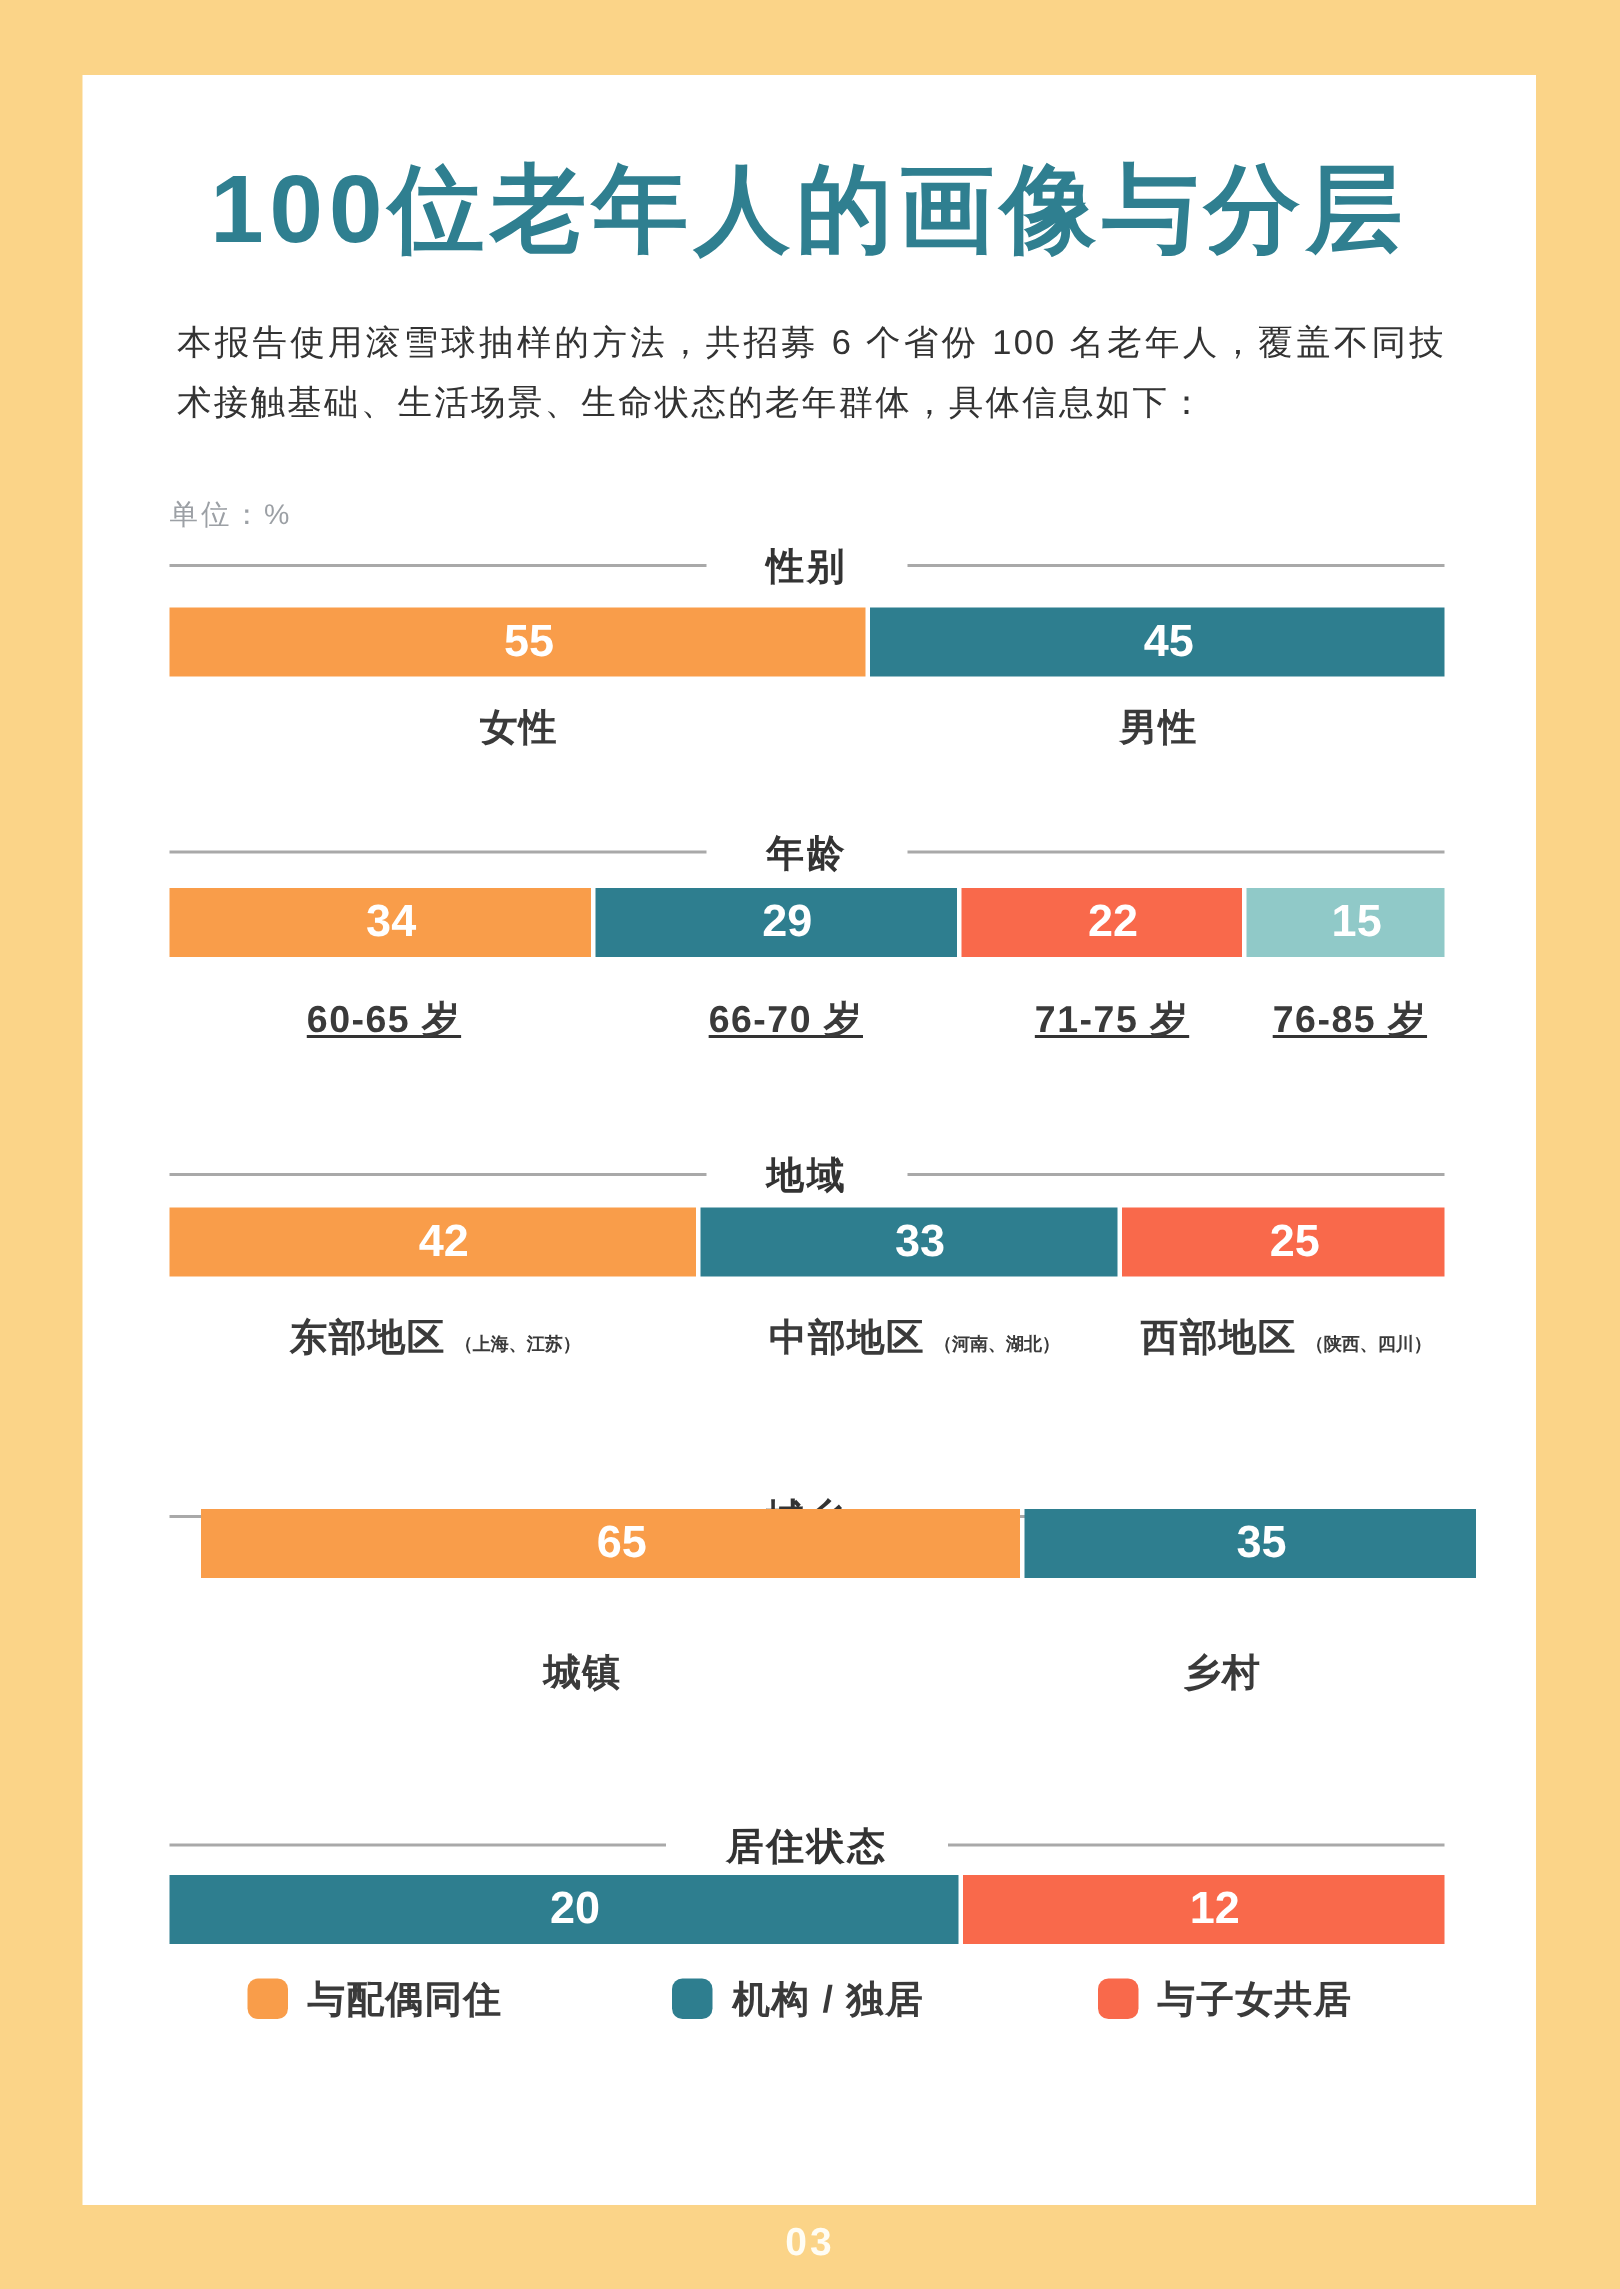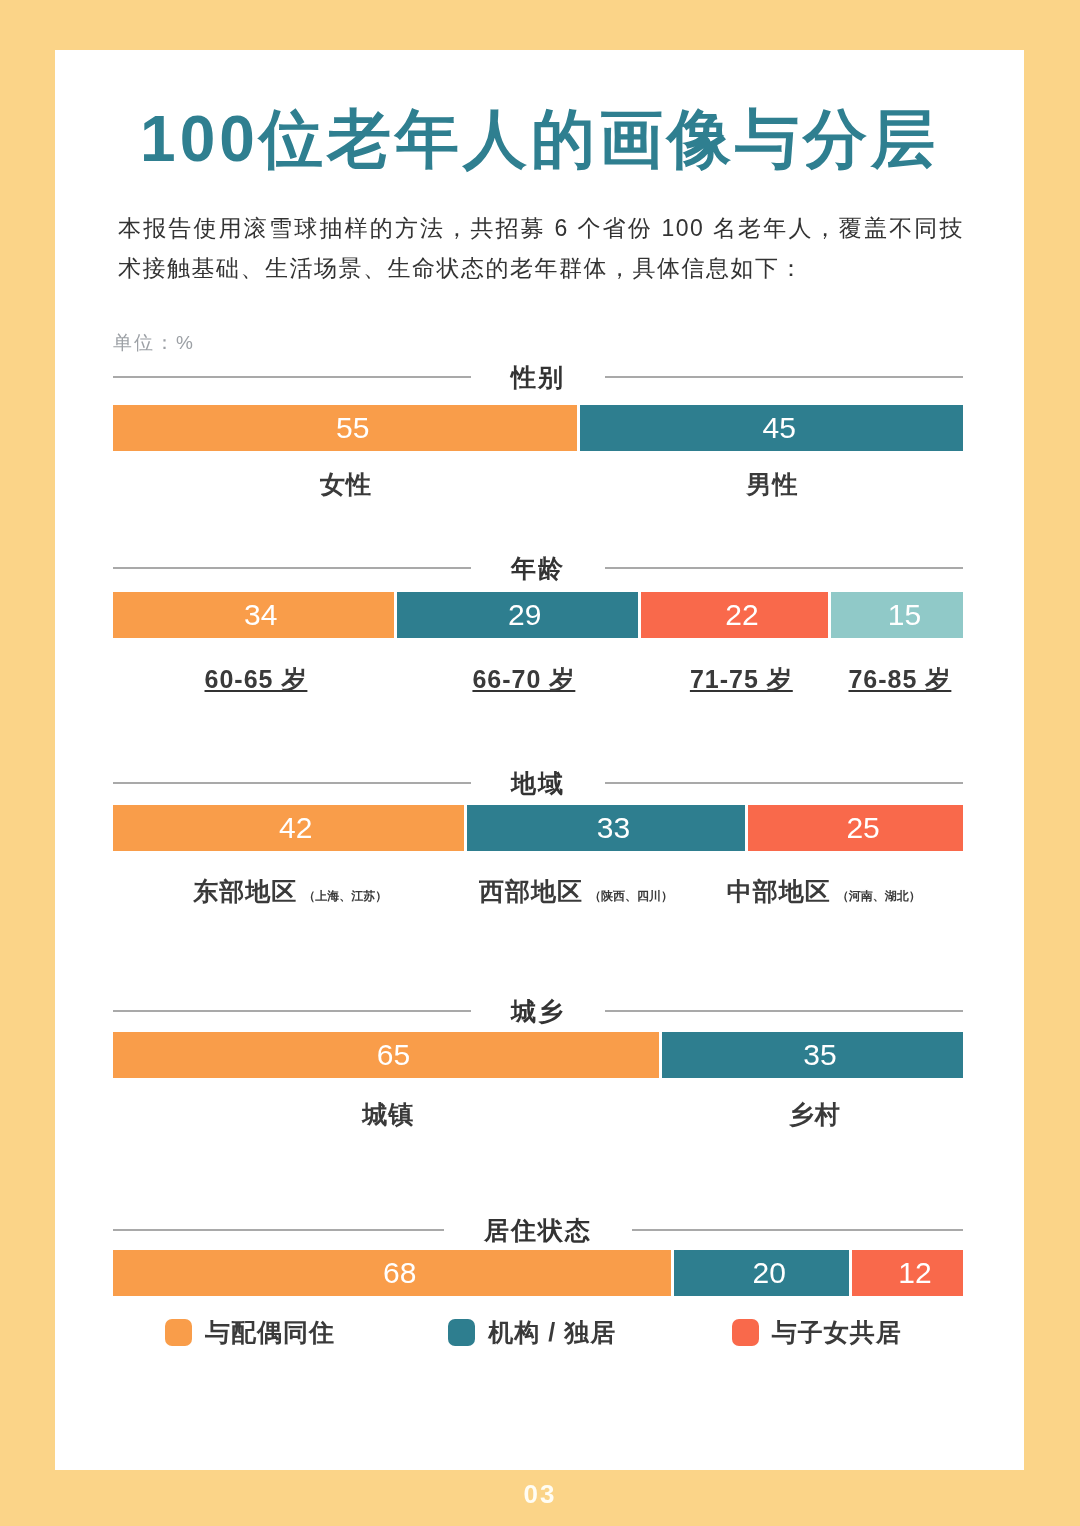--- a/index.html
+++ b/index.html
@@ -30,21 +30,21 @@
   .chart-part{position:absolute;left:58px;width:850px;}
   .sec-header{display:flex;align-items:center;height:30px;}
   .sec-header .rule{flex:1;height:2px;background:#A9A9A9;}
   .sec-header .sec-title{
     margin:0 40px;font-size:25px;font-weight:bold;color:#333;
     letter-spacing:2px;white-space:nowrap;
   }
   .bar-row{display:flex;gap:3px;height:46px;}
   .bar-seg{
     flex-basis:0;display:flex;align-items:center;justify-content:center;
-    color:#FFF;font-size:30px;font-weight:normal;padding-left:15px;
+    color:#FFF;font-size:30px;font-weight:bold;padding-left:15px;
   }
   .label-row{display:flex;gap:3px;}
   .label-cell{
     flex-basis:0;display:flex;align-items:baseline;justify-content:center;
     font-weight:bold;color:#3A3A3A;white-space:nowrap;
   }
   .label-main{font-size:25px;letter-spacing:1px;}
   .label-sub{font-size:12px;margin-left:6px;}
   .legend-row{display:flex;}
   .legend-col{flex:1;display:flex;align-items:center;padding-left:52px;box-sizing:border-box;}
@@ -114,53 +114,52 @@
       <div class="chart-part bar-row" style="top: 755px;">
         <div class="bar-seg" style="flex-grow: 42; background: rgb(249, 157, 74);">42</div>
         <div class="bar-seg" style="flex-grow: 33; background: rgb(46, 126, 143);">33</div>
         <div class="bar-seg" style="flex-grow: 25; background: rgb(249, 105, 75);">25</div>
       </div>
       <div class="chart-part label-row" style="top: 825px;">
         <div class="label-cell" style="flex-grow: 42;">
           <div class="label-main">东部地区</div>
           <div class="label-sub">（上海、江苏）</div>
         </div>
+        <div class="label-cell" style="flex-grow: 33;">
+          <div class="label-main">中部地区</div>
+          <div class="label-sub">（河南、湖北）</div>
+        </div>
         <div class="label-cell" style="flex-grow: 25;">
           <div class="label-main">西部地区</div>
           <div class="label-sub">（陕西、四川）</div>
-        </div>
-        <div class="label-cell" style="flex-grow: 33;">
-          <div class="label-main">中部地区</div>
-          <div class="label-sub">（河南、湖北）</div>
         </div>
       </div>
       <div class="chart-part sec-header" style="top: 946px;">
         <div class="rule"></div>
         <div class="sec-title">城乡</div>
         <div class="rule"></div>
       </div>
-      <div class="chart-part bar-row" style="top: 982px;">
+      <div class="chart-part bar-row" style="top: 956px; margin-left: 21px;">
         <div class="bar-seg" style="flex-grow: 65; background: rgb(249, 157, 74);">65</div>
         <div class="bar-seg" style="flex-grow: 35; background: rgb(46, 126, 143);">35</div>
       </div>
       <div class="chart-part label-row" style="top: 1048px;">
         <div class="label-cell" style="flex-grow: 65;">
           <div class="label-main">城镇</div>
         </div>
         <div class="label-cell" style="flex-grow: 35;">
           <div class="label-main">乡村</div>
         </div>
       </div>
       <div class="chart-part sec-header" style="top: 1165px;">
         <div class="rule"></div>
         <div class="sec-title">居住状态</div>
         <div class="rule"></div>
       </div>
       <div class="chart-part bar-row" style="top: 1200px;">
-        <div class="bar-seg" style="flex-grow: 68; background: rgb(249, 157, 74);">68</div>
         <div class="bar-seg" style="flex-grow: 20; background: rgb(46, 126, 143);">20</div>
         <div class="bar-seg" style="flex-grow: 12; background: rgb(249, 105, 75);">12</div>
       </div>
       <div class="chart-part legend-row" style="top: 1266px;">
         <div class="legend-col">
           <div class="legend-swatch" style="background: rgb(249, 157, 74);"></div>
           <div class="legend-label">与配偶同住</div>
         </div>
         <div class="legend-col">
           <div class="legend-swatch" style="background: rgb(46, 126, 143);"></div>

